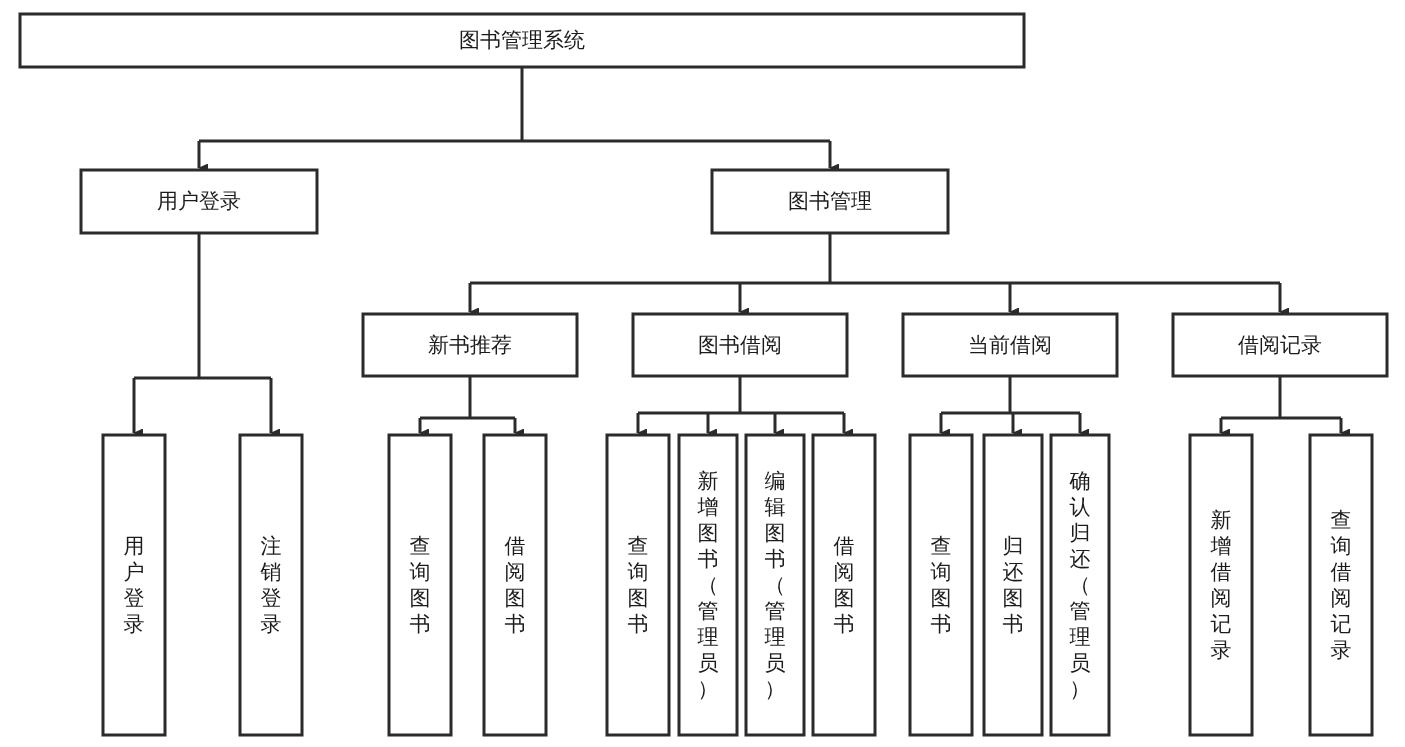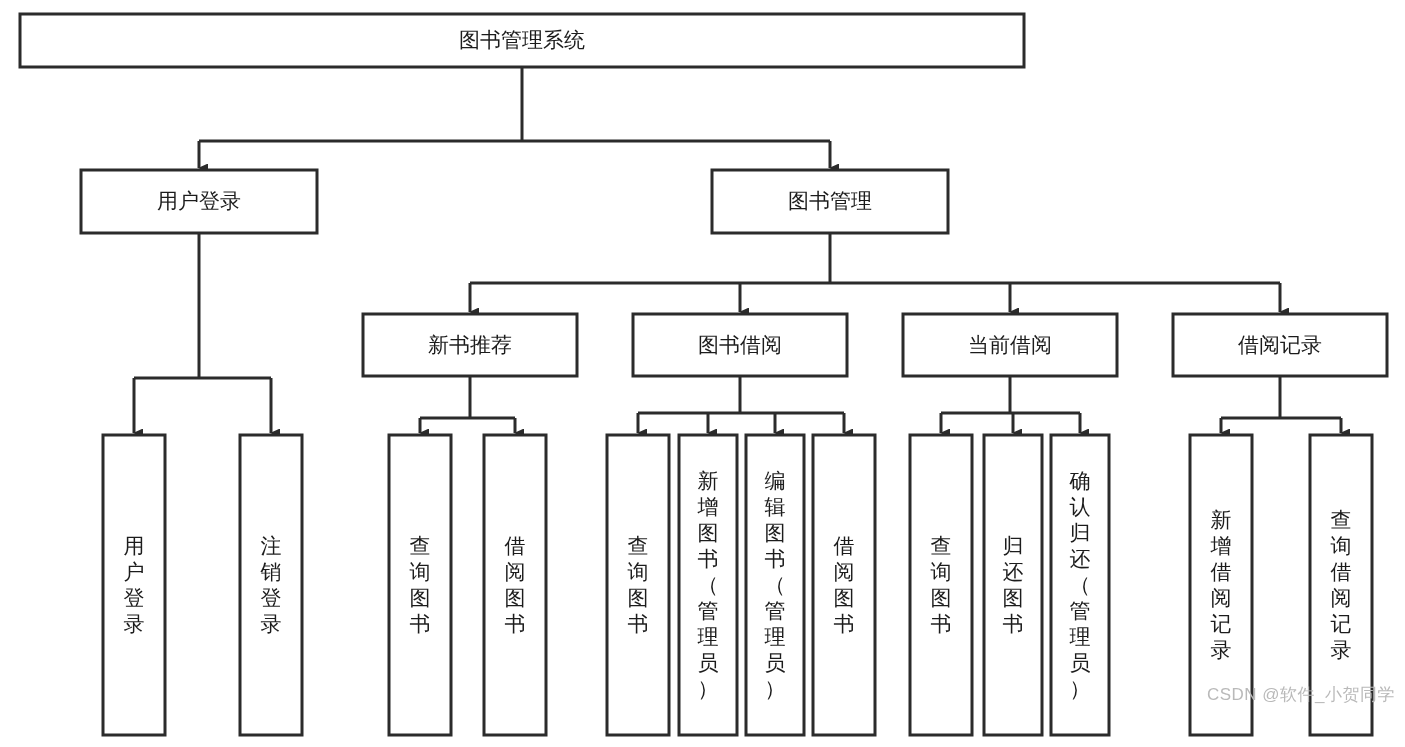--- a/index.html
+++ b/index.html
@@ -183,14 +183,13 @@
         <g>
           <rect class="node-box" x="1190" y="435" width="62" height="300"></rect>
           <text class="node-label-v" x="1221" y="527.28"><tspan x="1221" dy="0">新</tspan><tspan x="1221" dy="26">增</tspan><tspan x="1221" dy="26">借</tspan><tspan x="1221" dy="26">阅</tspan><tspan x="1221" dy="26">记</tspan><tspan x="1221" dy="26">录</tspan></text>
         </g>
         <g>
           <rect class="node-box" x="1310" y="435" width="62" height="300"></rect>
           <text class="node-label-v" x="1341" y="527.28"><tspan x="1341" dy="0">查</tspan><tspan x="1341" dy="26">询</tspan><tspan x="1341" dy="26">借</tspan><tspan x="1341" dy="26">阅</tspan><tspan x="1341" dy="26">记</tspan><tspan x="1341" dy="26">录</tspan></text>
         </g>
       </g>
   </svg>
-  <div class="watermark">CSDN @软件_小贺同学</div>
 </div>
 
 </body></html>

